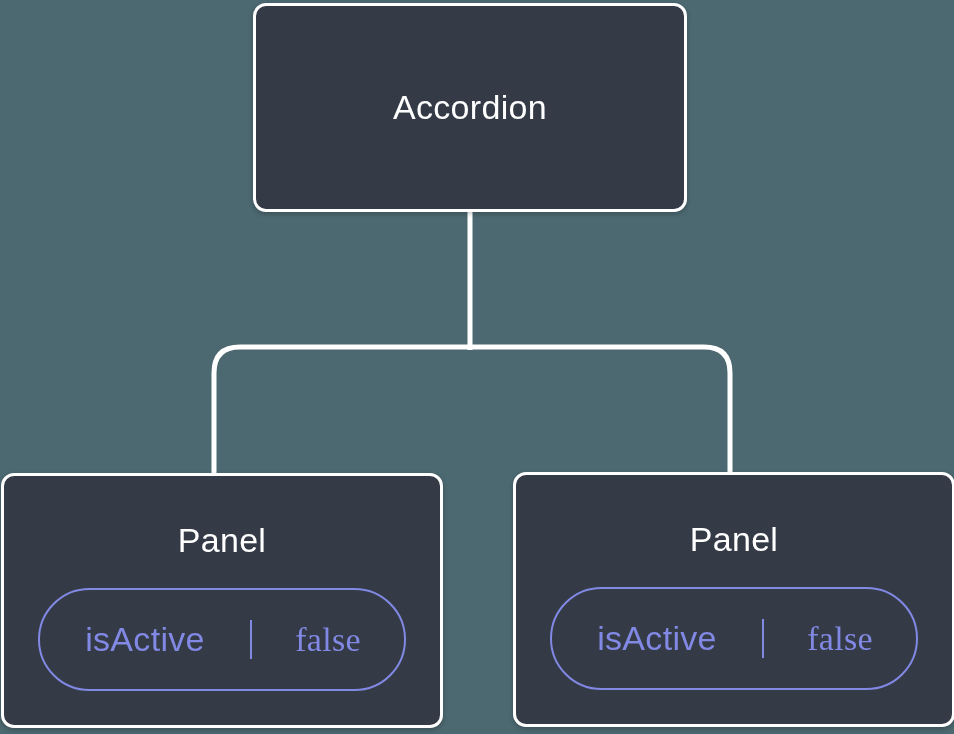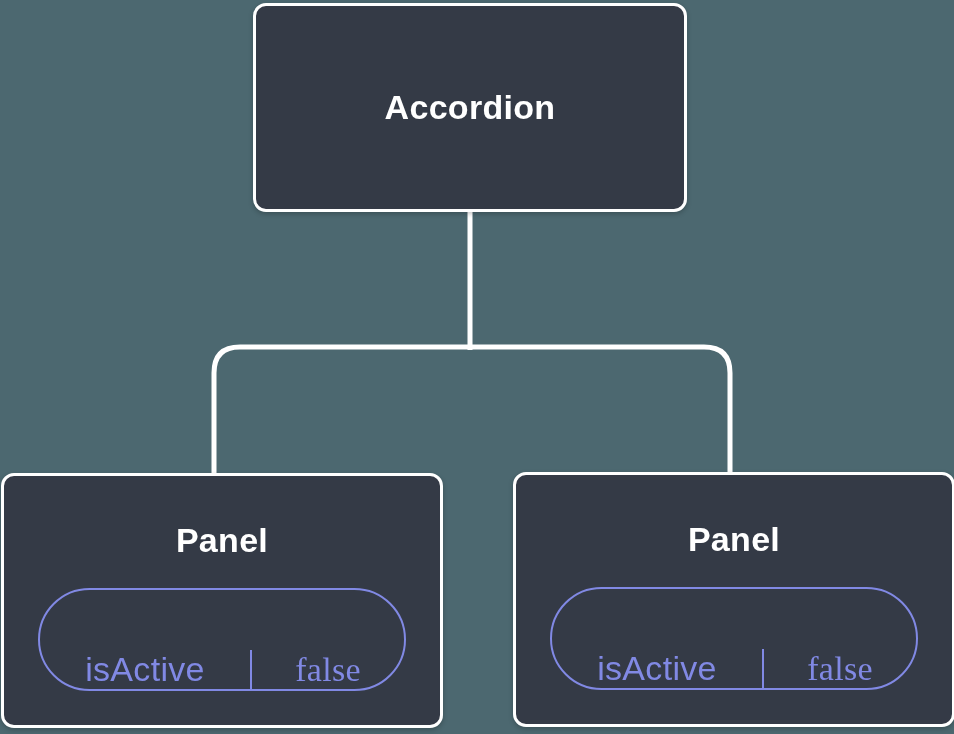--- a/index.html
+++ b/index.html
@@ -40,21 +40,21 @@
     left: 253px;
     top: 3px;
     width: 434px;
     height: 209px;
     display: flex;
     align-items: center;
     justify-content: center;
   }
   .node-label, .node-title {
     font-size: 34px;
-    font-weight: 700;
+    font-weight: 400;
     letter-spacing: 0.3px;
     color: var(--node-text, #ffffff);
   }
   .node.panel {
     width: 442px;
     height: 255px;
     display: flex;
     flex-direction: column;
     align-items: center;
   }
@@ -65,21 +65,21 @@
     line-height: 44px;
   }
   .state-pill {
     box-sizing: border-box;
     margin-top: 26px;
     width: 368px;
     height: 103px;
     border: 2px solid var(--state-accent, #8189e4);
     border-radius: 52px;
     display: flex;
-    align-items: flex-end;
+    align-items: center;
     overflow: hidden;
   }
   .state-key, .state-value {
     display: flex;
     align-items: center;
     justify-content: center;
     font-size: 34px;
     letter-spacing: 0.3px;
     color: var(--state-accent, #8189e4);
   }

